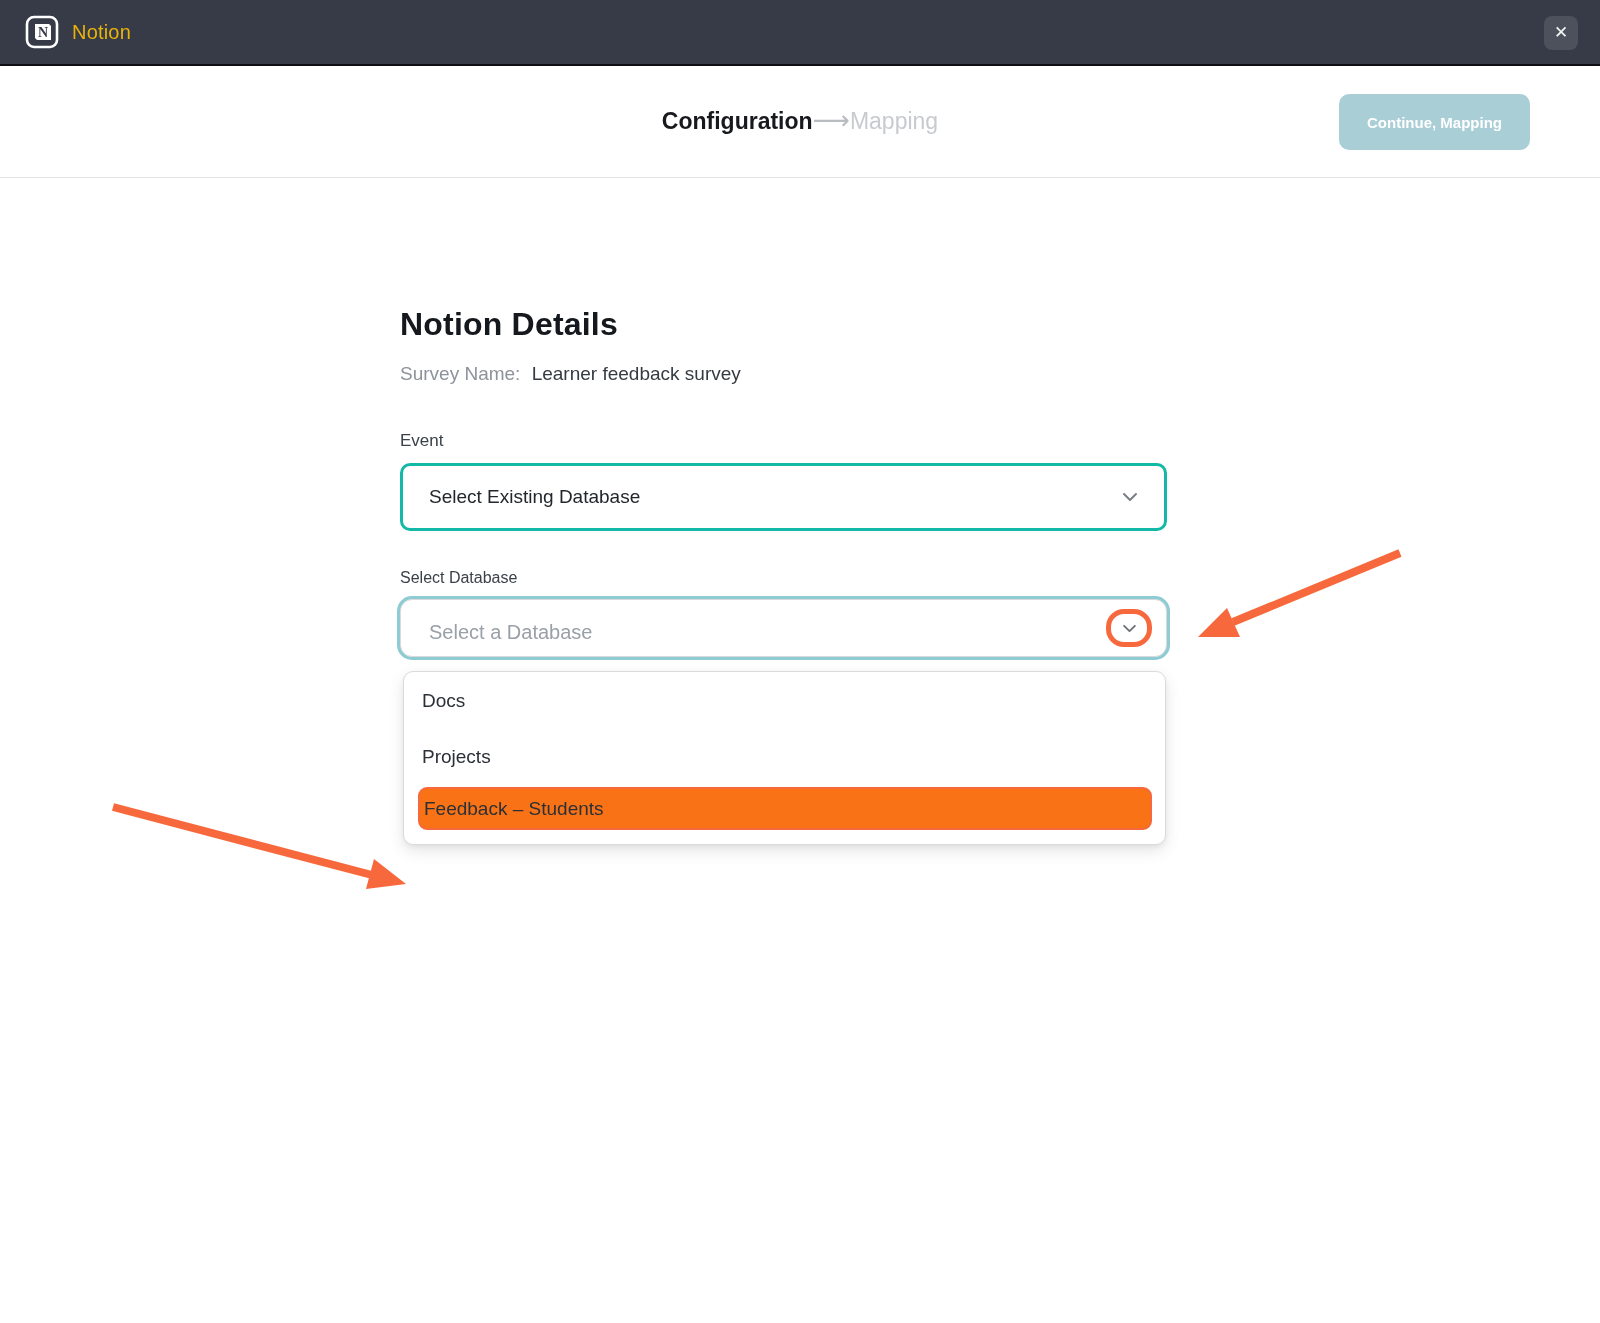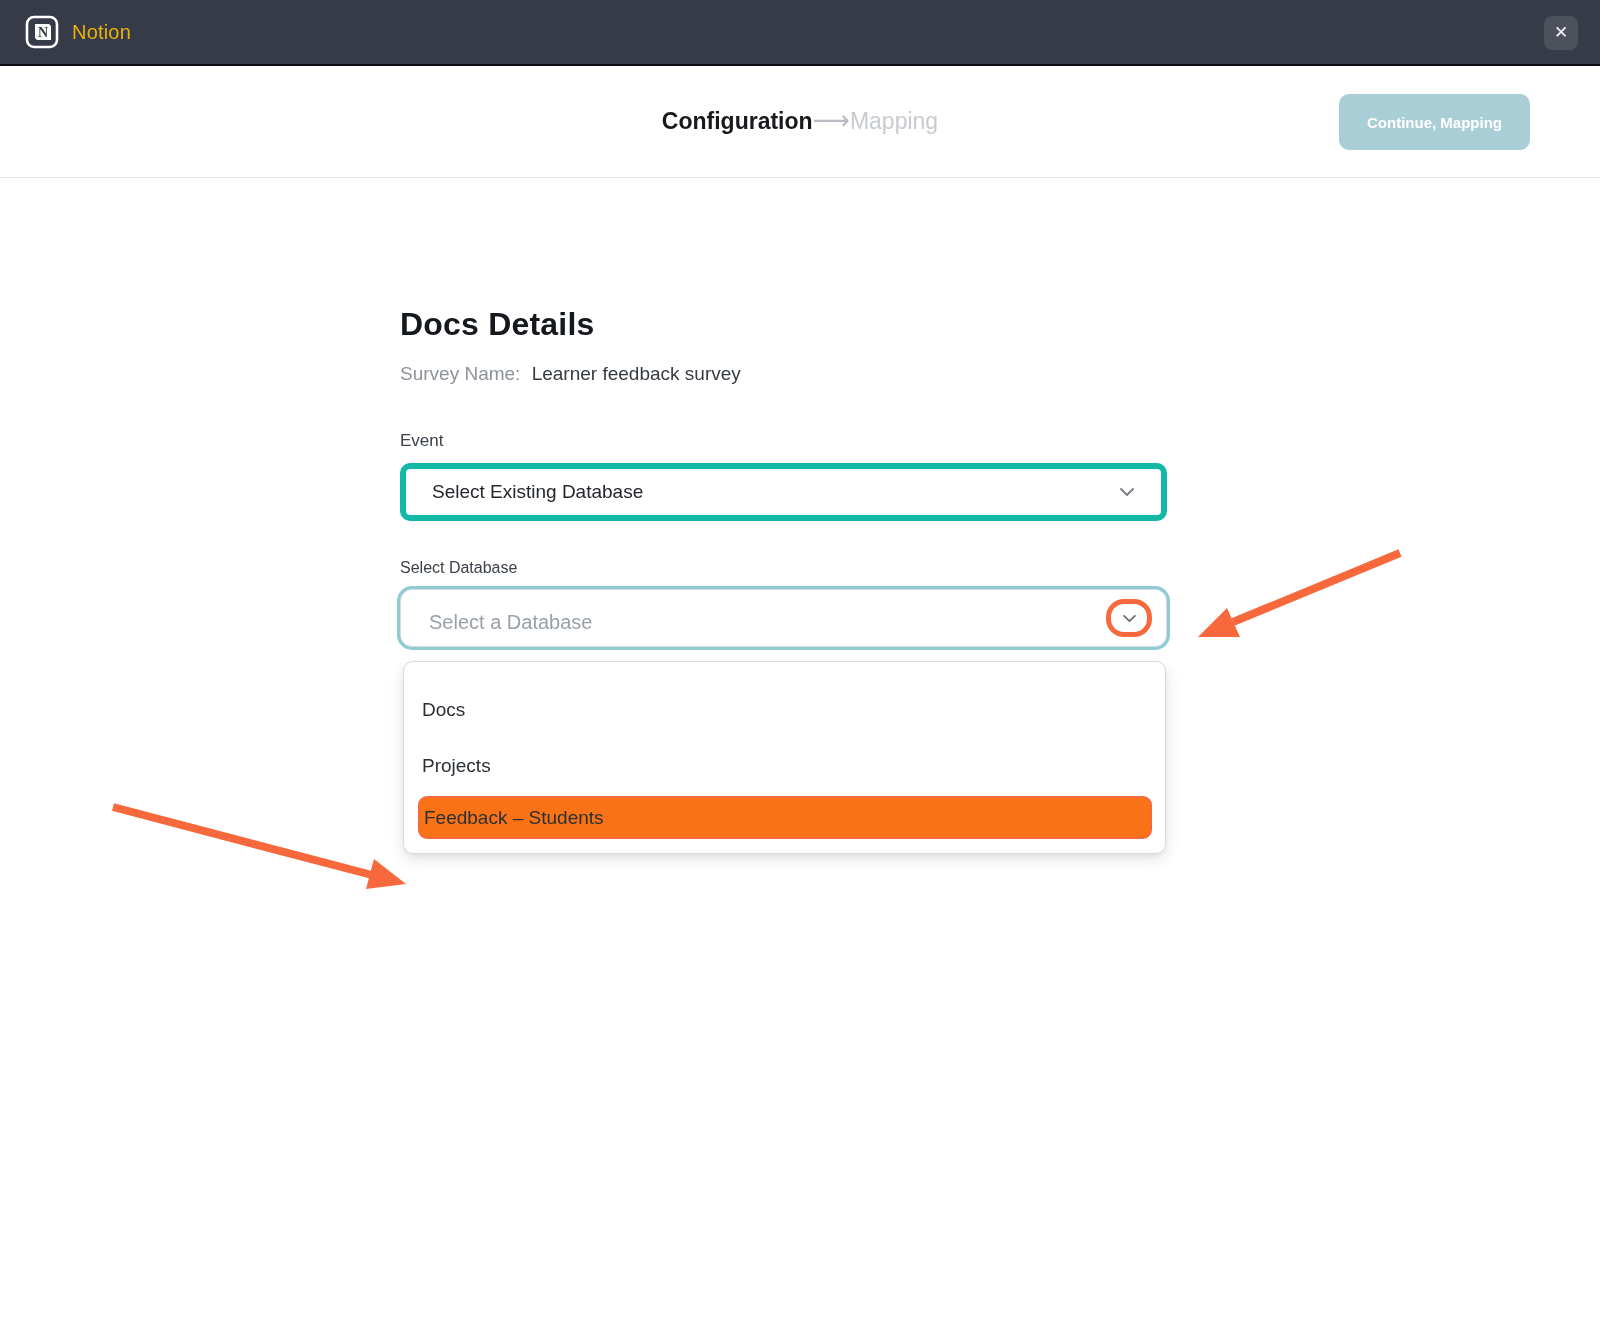--- a/index.html
+++ b/index.html
@@ -43,22 +43,22 @@
   .content { width:767px; margin-left:400px; padding-top:128px; }
   .page-title { font-size:32px; font-weight:700; color:#15181c; letter-spacing:.2px; }
   .survey-line { margin-top:20px; font-size:19px; }
   .survey-label { color:#8d929b; }
   .survey-value { color:#363b43; font-weight:500; margin-left:6px; }
 
   .field-label { margin-top:46px; font-size:17px; color:#3b4149; }
   .field-label.small { margin-top:38px; font-size:16px; }
 
   .select-box {
-    margin-top:12px; position:relative; height:58px; width:767px;
-    background:#ffffff; border:6px solid #14b8a6; border-radius:10px;
+    margin-top:12px; position:relative; height:68px; width:767px;
+    background:#ffffff; border:3px solid #14b8a6; border-radius:10px;
     display:flex; align-items:center; padding:7px 26px; cursor:pointer;
   }
   .select-box .select-value { font-size:19px; color:#23272c; }
   .chev { position:absolute; right:26px; top:50%; transform:translateY(-50%); }
 
   .db-input-wrap {
     margin-top:12px; position:relative; width:767px; height:58px;
     background:#ffffff; border:1px solid #d8dadd; border-radius:12px;
     box-shadow:0 0 0 3px #8eccd4;
   }
@@ -71,21 +71,21 @@
   .chev-ring {
     position:absolute; right:14px; top:50%; transform:translateY(-50%);
     width:46px; height:38px; border:5px solid #f7693c; border-radius:18px;
     display:flex; align-items:center; justify-content:center; background:transparent;
   }
 
   .dropdown-panel {
     margin-top:14px; width:763px; margin-left:3px;
     background:#ffffff; border:1px solid #d9dbde; border-radius:10px;
     box-shadow:0 6px 16px rgba(0,0,0,.10), 0 2px 5px rgba(0,0,0,.05);
-    padding:20px 0 14px 0;
+    padding:1px 0 14px 0;
   }
   .dd-option {
     height:56px; display:flex; align-items:center; padding:0 18px;
     font-size:19px; color:#2b3036; cursor:pointer;
   }
   .dd-option-highlighted {
     margin:2px 13px 0 14px; height:43px;
     border:2.5px solid #f7693c; border-radius:9px; background:#f97316;
     display:flex; align-items:center; padding:0 4px;
     font-size:19px; color:#2b3036; cursor:pointer;
@@ -115,21 +115,21 @@
   <div class="stepper">
     <div class="step-group">
       <span class="step-current">Configuration</span>
       <span class="step-arrow">⟶</span>
       <span class="step-next">Mapping</span>
     </div>
     <button class="continue-btn">Continue, Mapping</button>
   </div>
 
   <div class="content">
-    <div class="page-title">Docs Details</div>
+    <div class="page-title">Notion Details</div>
 
     <div class="survey-line">
       <span class="survey-label">Survey Name:</span>
       <span class="survey-value">Learner feedback survey</span>
     </div>
 
     <div class="field-label">Event</div>
     <div class="select-box">
       <span class="select-value">Select Existing Database</span>
       <span class="chev">

